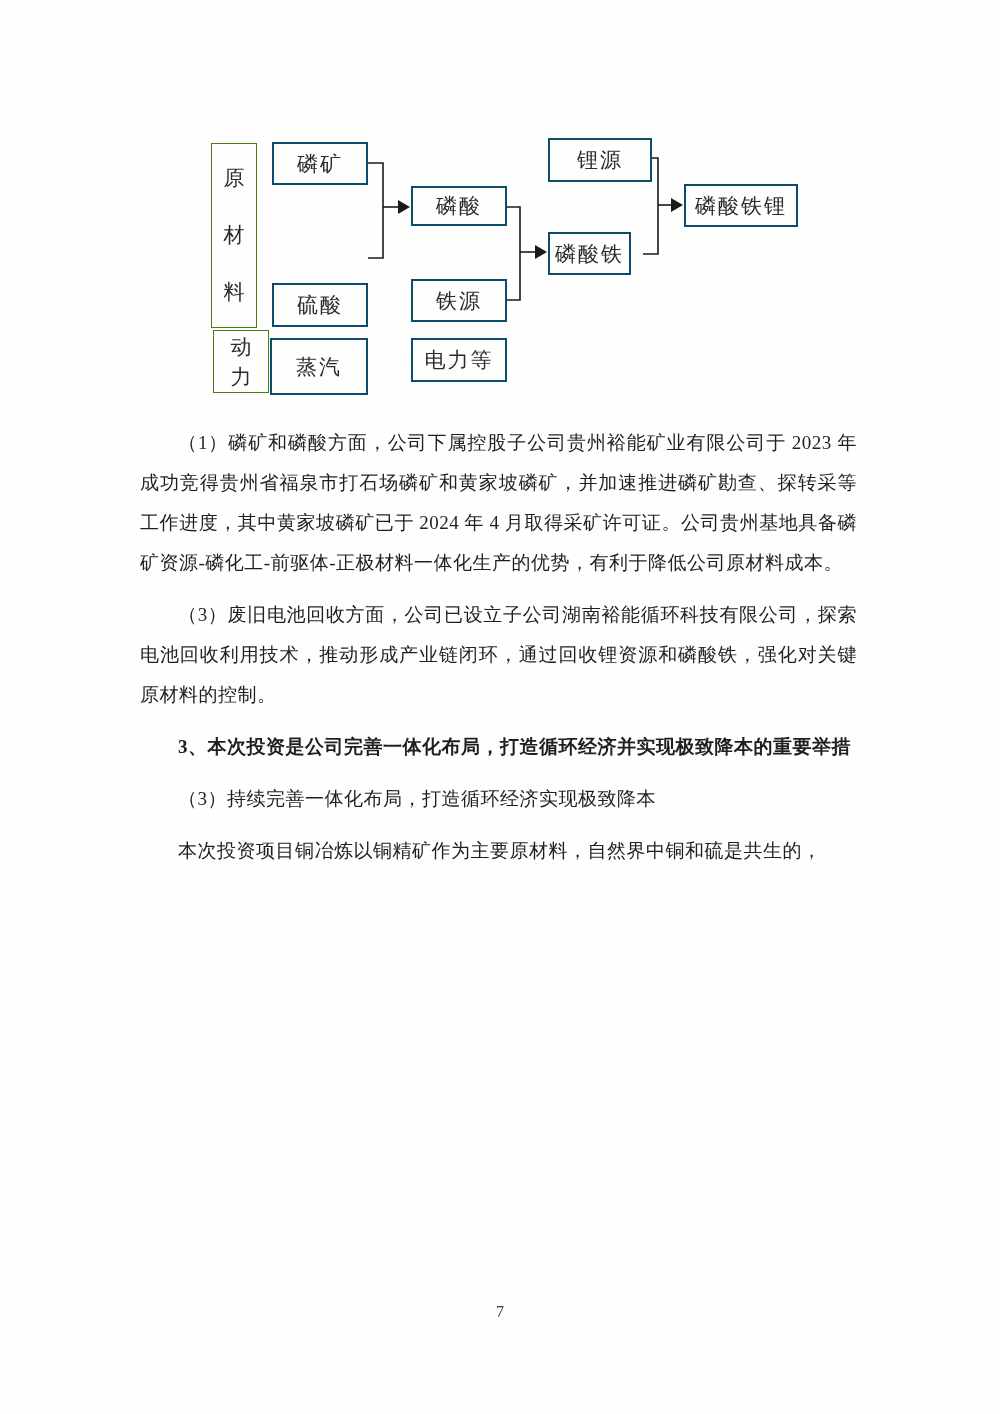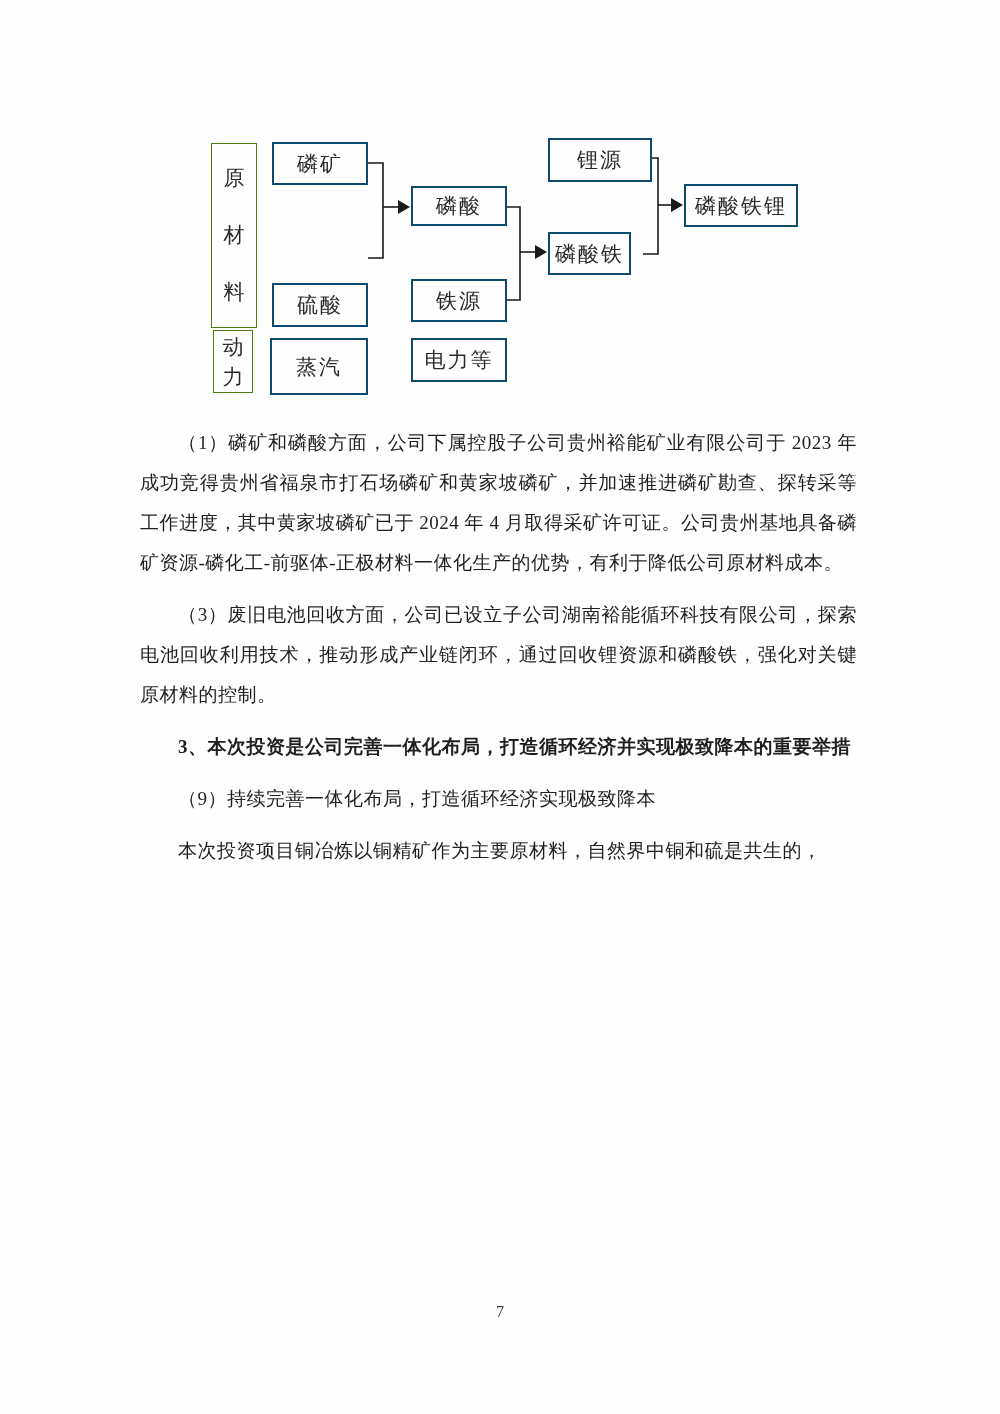--- a/index.html
+++ b/index.html
@@ -110,36 +110,36 @@
     </div>
 
     <div class="node bluebox" style="left:548px; top:232px; width:83px; height:43px;">
       <span>磷酸铁</span>
     </div>
 
     <div class="node bluebox" style="left:684px; top:184px; width:114px; height:43px;">
       <span>磷酸铁锂</span>
     </div>
 
-    <div class="node darkbox" style="left:213px; top:330px; width:40px; height:63px;">
+    <div class="node darkbox" style="left:213px; top:330px; width:56px; height:63px;">
       <span class="vtext" style="line-height:30px;">动力</span>
     </div>
 
     <div class="node bluebox" style="left:270px; top:338px; width:98px; height:57px;">
       <span>蒸汽</span>
     </div>
 
     <div class="node bluebox" style="left:411px; top:338px; width:96px; height:44px;">
       <span>电力等</span>
     </div>
   </div>
 
   <div class="text-area">
     <p>（1）磷矿和磷酸方面，公司下属控股子公司贵州裕能矿业有限公司于 2023 年成功竞得贵州省福泉市打石场磷矿和黄家坡磷矿，并加速推进磷矿勘查、探转采等工作进度，其中黄家坡磷矿已于 2024 年 4 月取得采矿许可证。公司贵州基地具备磷矿资源-磷化工-前驱体-正极材料一体化生产的优势，有利于降低公司原材料成本。</p>
     <p>（3）废旧电池回收方面，公司已设立子公司湖南裕能循环科技有限公司，探索电池回收利用技术，推动形成产业链闭环，通过回收锂资源和磷酸铁，强化对关键原材料的控制。</p>
     <p class="bold">3、本次投资是公司完善一体化布局，打造循环经济并实现极致降本的重要举措</p>
-    <p>（9）持续完善一体化布局，打造循环经济实现极致降本</p>
+    <p>（3）持续完善一体化布局，打造循环经济实现极致降本</p>
     <p>本次投资项目铜冶炼以铜精矿作为主要原材料，自然界中铜和硫是共生的，</p>
   </div>
 
   <div class="footer">7</div>
 
 </div>
 
 </body></html>

